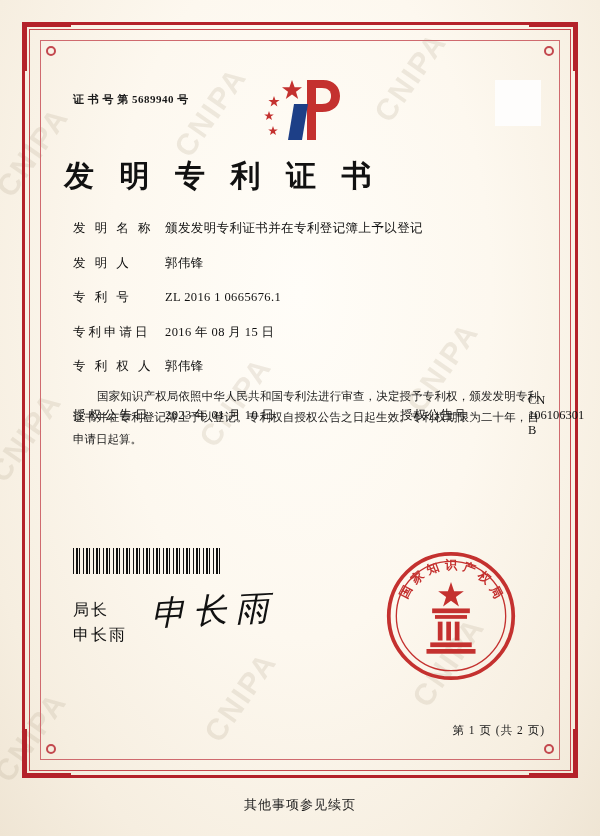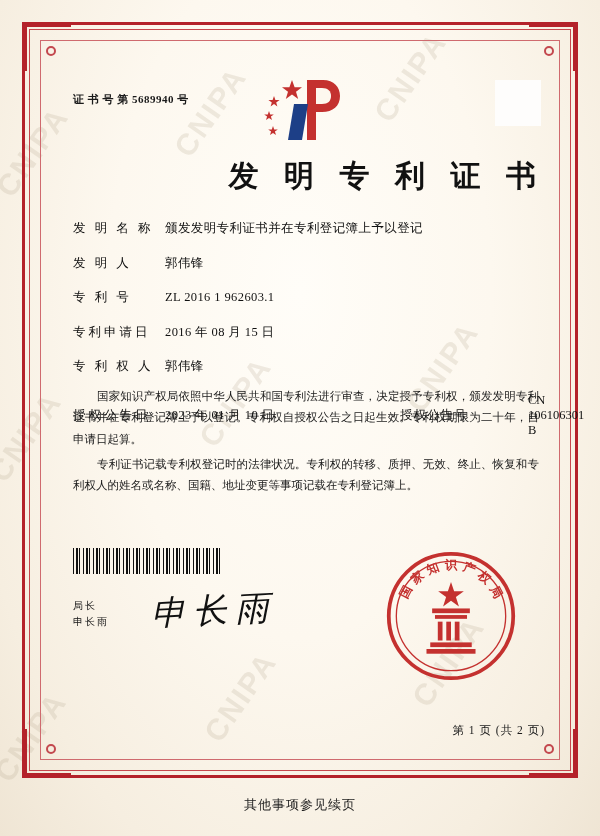--- a/index.html
+++ b/index.html
@@ -117,21 +117,21 @@
     left: 50%;
     top: 16px;
     transform: translateX(-50%);
     width: 96px;
     height: 72px;
   }
   .title {
     position: absolute;
     left: 0; right: 0;
     top: 98px;
-    text-align: right;
+    text-align: left;
     font-size: 30px;
     font-weight: bold;
     letter-spacing: 9px;
     color: #111;
     text-indent: 9px;
     font-family: "Liberation Serif", serif;
   }
   .fields {
     position: absolute;
     left: 18px;
@@ -188,21 +188,21 @@
     height: 26px;
     background-image: repeating-linear-gradient(90deg,
       #111 0 1px, transparent 1px 3px,
       #111 3px 5px, transparent 5px 6px,
       #111 6px 7px, transparent 7px 10px);
   }
   .sign-block {
     position: absolute;
     left: 18px;
     top: 540px;
-    font-size: 10px;
+    font-size: 16px;
     line-height: 1.55;
     color: #111;
     letter-spacing: 2px;
   }
   .signature {
     position: absolute;
     left: 96px;
     top: 530px;
     font-size: 34px;
     color: #111;
@@ -288,41 +288,40 @@
       <div class="field-row">
         <span class="field-label">发 明 名 称</span>
         <span class="field-value">颁发发明专利证书并在专利登记簿上予以登记</span>
       </div>
       <div class="field-row">
         <span class="field-label">发 明 人</span>
         <span class="field-value">郭伟锋</span>
       </div>
       <div class="field-row">
         <span class="field-label">专 利 号</span>
-        <span class="field-value">ZL 2016 1 962603.1</span>
+        <span class="field-value">ZL 2016 1 0665676.1</span>
       </div>
       <div class="field-row">
         <span class="field-label">专利申请日</span>
         <span class="field-value">2016 年 08 月 15 日</span>
       </div>
       <div class="field-row">
         <span class="field-label">专 利 权 人</span>
         <span class="field-value">郭伟锋</span>
       </div>
       <div class="field-row dual">
         <span class="field-label">授权公告日</span>
         <span class="field-value">2023 年 01 月 10 日</span>
         <span class="field-label2">授权公告号</span>
         <span class="field-value2">CN 106106301 B</span>
       </div>
     </div>
 
     <div class="paras">
       <p>国家知识产权局依照中华人民共和国专利法进行审查，决定授予专利权，颁发发明专利证书并在专利登记簿上予以登记。专利权自授权公告之日起生效。专利权期限为二十年，自申请日起算。</p>
-      <p>专利证书记载专利权登记时的法律状况。专利权的转移、质押、无效、终止、恢复和专利权人的姓名或名称、国籍、地址变更等事项记载在专利登记簿上。</p>
     </div>
 
     <div class="barcode"></div>
 
     <div class="sign-block">
       <div>局长</div>
       <div>申长雨</div>
     </div>
 
     <div class="signature">申长雨</div>

